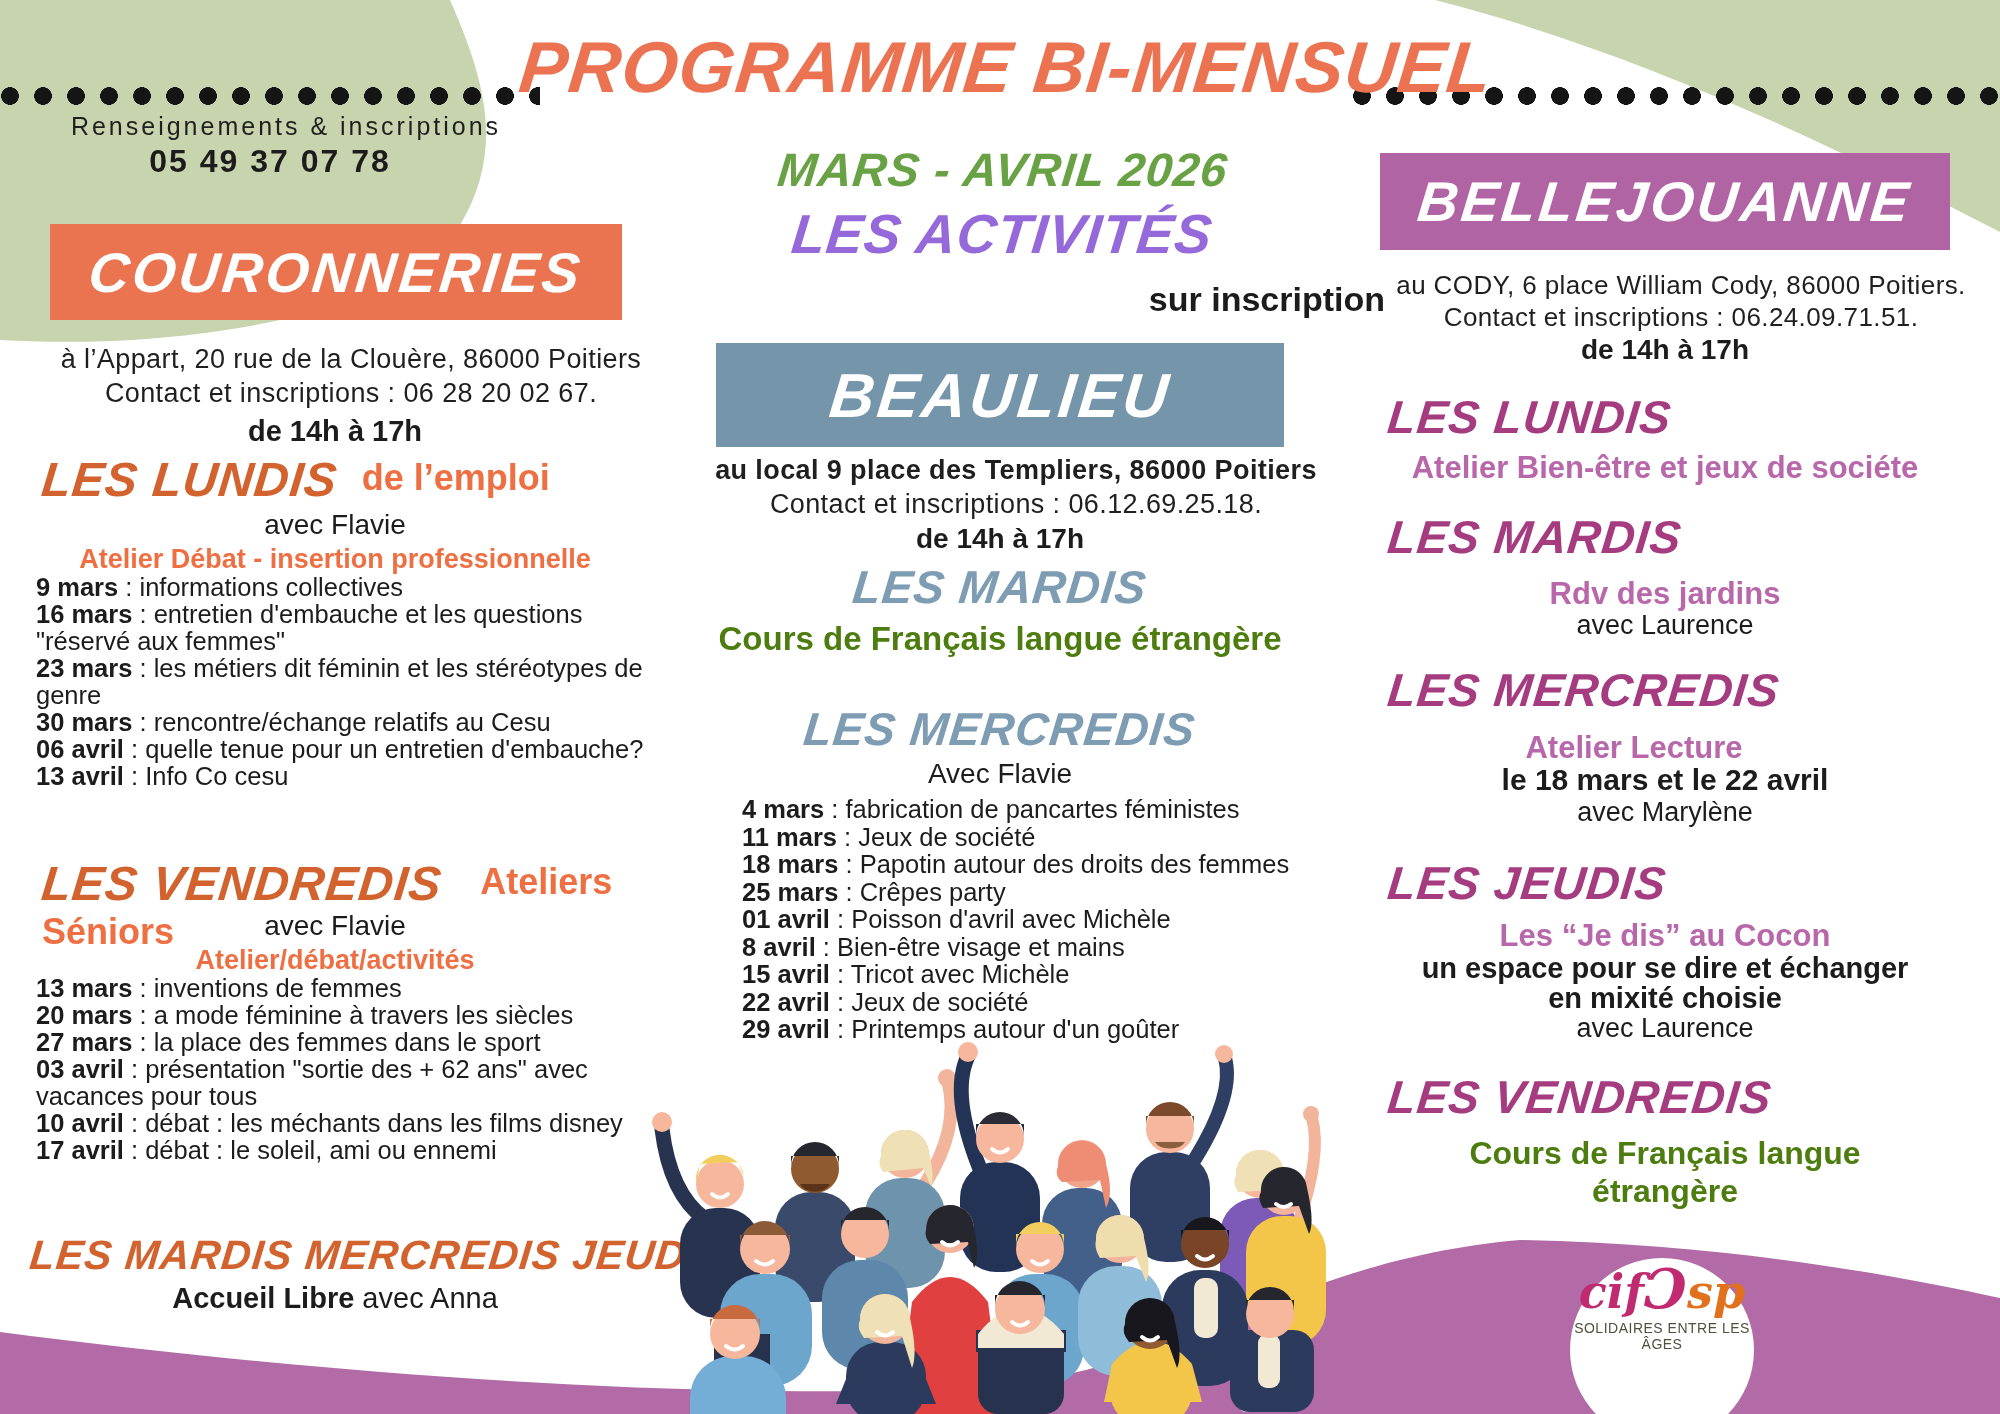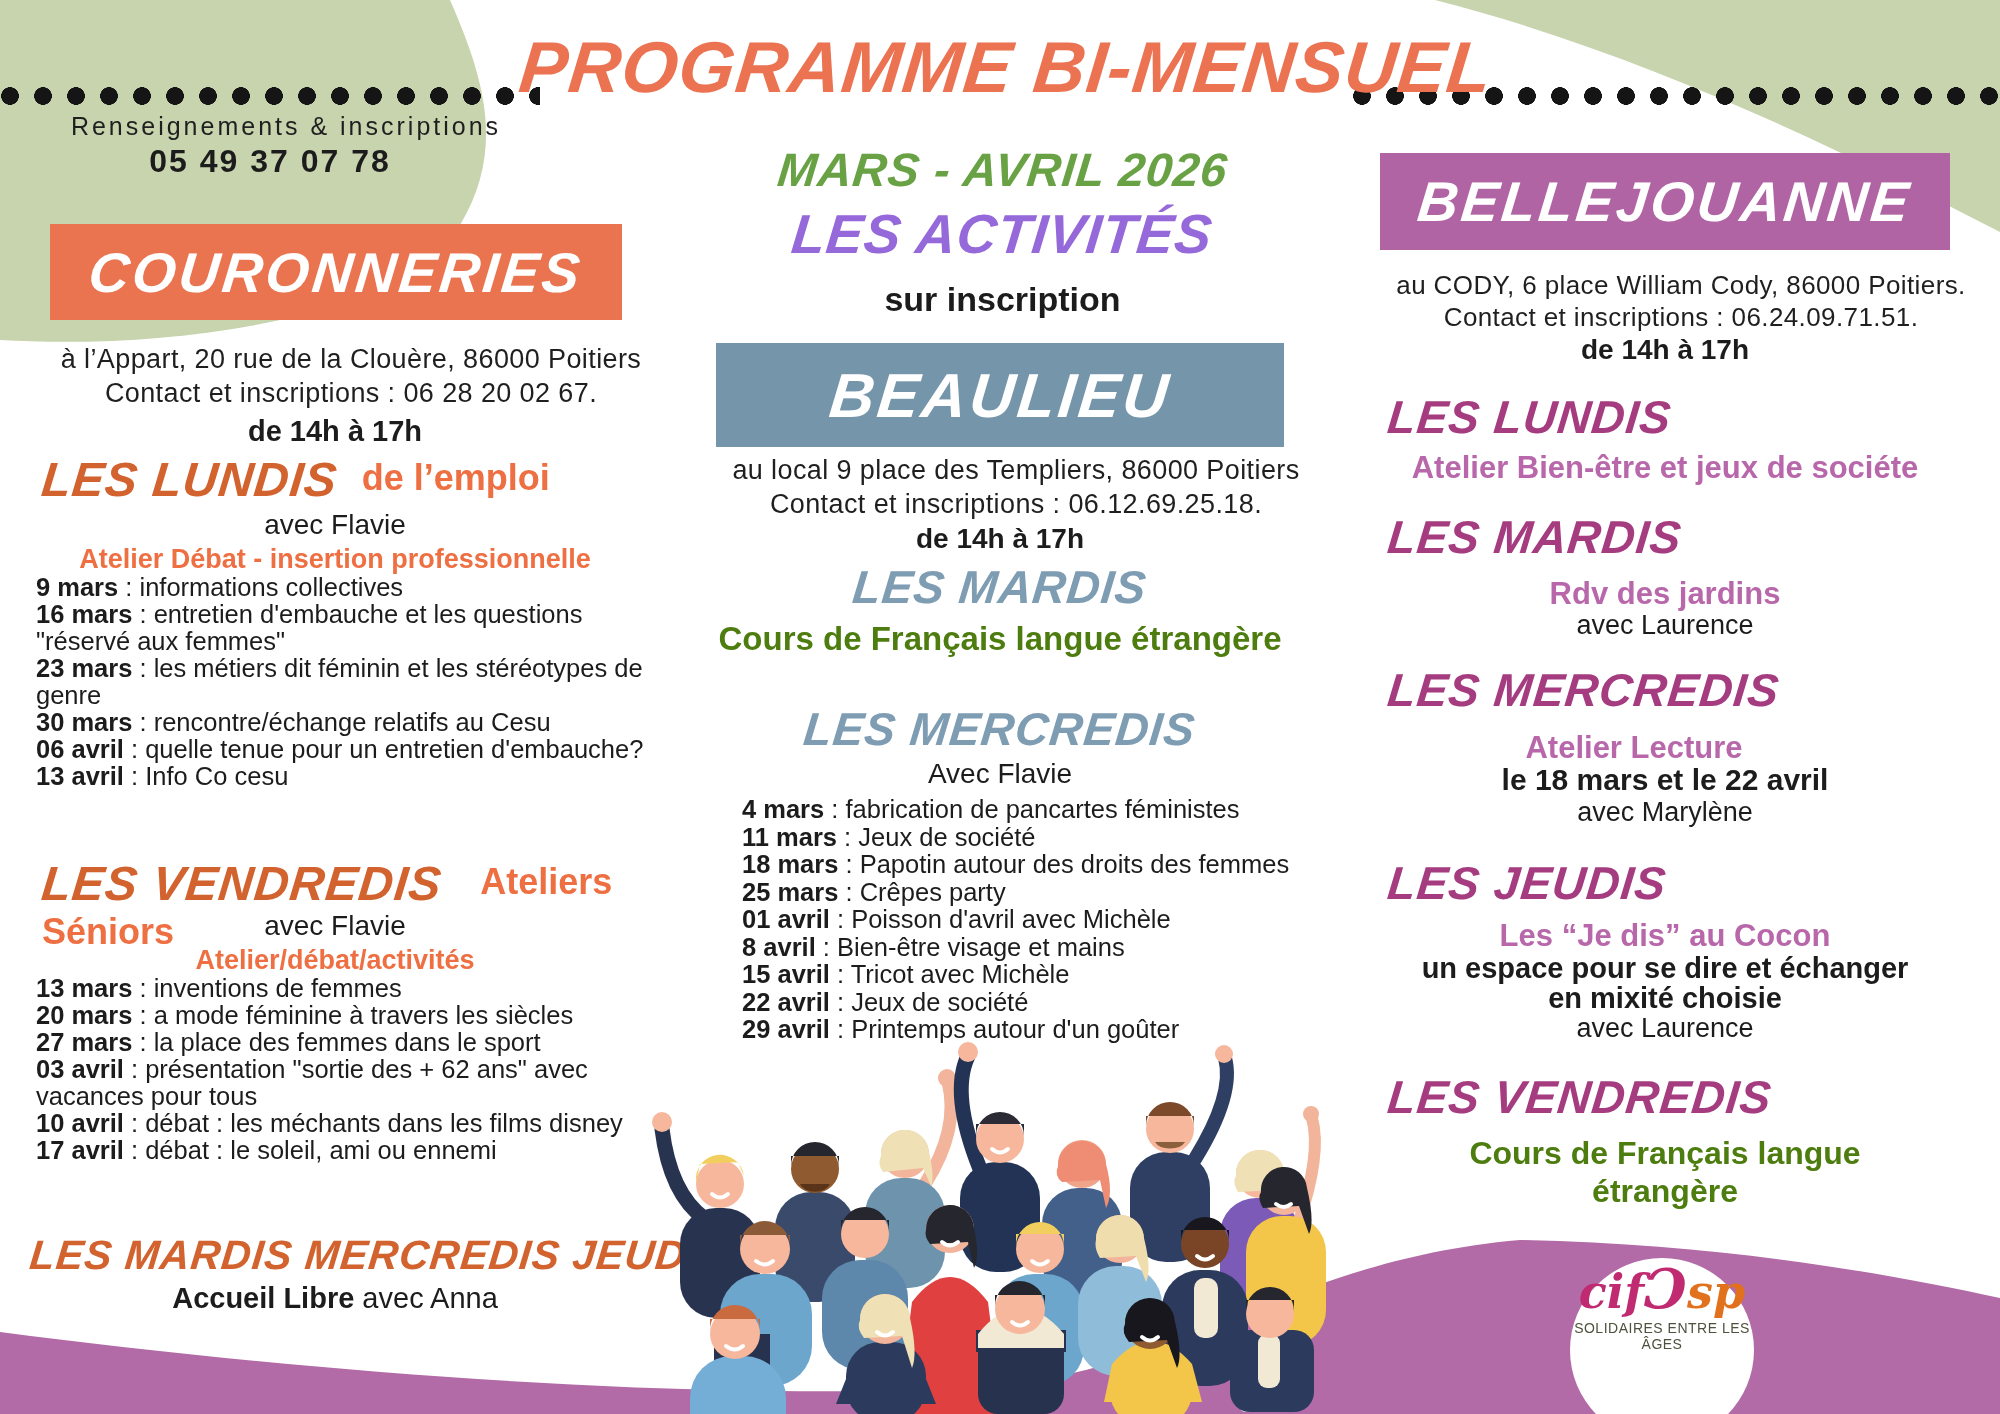--- a/index.html
+++ b/index.html
@@ -50,21 +50,21 @@
 
   <div class="abs ctr" style="left:520px;top:26px;width:965px;">
     <span class="brush" style="font-size:72px;color:#ec7352;">PROGRAMME BI-MENSUEL</span>
   </div>
   <div class="abs ctr" style="left:620px;top:142px;width:765px;">
     <span class="brush" style="font-size:47px;color:#69a244;">MARS - AVRIL 2026</span>
   </div>
   <div class="abs ctr" style="left:620px;top:202px;width:765px;">
     <span class="brush" style="font-size:55px;color:#9569d9;">LES ACTIVITÉS</span>
   </div>
-  <div class="abs ctr b" style="left:620px;top:280px;width:765px;font-size:34px;">sur inscription</div>
+  <div class="abs ctr b" style="left:620px;top:280px;width:765px;font-size:34px;text-align:right;">sur inscription</div>
 
   <div class="abs banner" style="left:50px;top:224px;width:572px;height:96px;background:#ea7450;">
     <span class="brush" style="font-size:56px;">COURONNERIES</span>
   </div>
   <div class="abs ctr geo" style="left:15px;top:344px;width:640px;font-size:27px;">à l’Appart, 20 rue de la Clouère, 86000 Poitiers</div>
   <div class="abs ctr geo" style="left:15px;top:378px;width:640px;font-size:27px;">Contact et inscriptions : 06 28 20 02 67.</div>
   <div class="abs ctr b" style="left:15px;top:415px;width:640px;font-size:29px;">de 14h à 17h</div>
 
   <div class="abs" style="left:42px;top:452px;width:620px;">
     <span class="brush day-orange">LES LUNDIS</span>
@@ -99,21 +99,21 @@
   <div class="abs" style="left:30px;top:1232px;width:650px;">
     <span class="brush day-orange" style="font-size:41px;">LES MARDIS MERCREDIS JEUDIS</span>
   </div>
   <div class="abs ctr" style="left:15px;top:1282px;width:640px;font-size:29px;">
     <span class="b">Accueil Libre</span><span> avec Anna</span>
   </div>
 
   <div class="abs banner" style="left:716px;top:343px;width:568px;height:104px;background:#7495aa;">
     <span class="brush" style="font-size:62px;">BEAULIEU</span>
   </div>
-  <div class="abs ctr geo" style="left:650px;top:455px;width:700px;font-size:27px;">au local 9 place des Templiers, 86000 Poitiers</div>
+  <div class="abs ctr geo" style="left:650px;top:455px;width:700px;font-size:27px;font-weight:bold;">au local 9 place des Templiers, 86000 Poitiers</div>
   <div class="abs ctr geo" style="left:650px;top:489px;width:700px;font-size:27px;">Contact et inscriptions : 06.12.69.25.18.</div>
   <div class="abs ctr b" style="left:650px;top:523px;width:700px;font-size:28px;">de 14h à 17h</div>
 
   <div class="abs ctr" style="left:650px;top:560px;width:700px;">
     <span class="brush day-blue">LES MARDIS</span>
   </div>
   <div class="abs ctr sub-yellow" style="left:630px;top:620px;width:740px;font-size:33px;">Cours de Français langue étrangère</div>
 
   <div class="abs ctr" style="left:650px;top:702px;width:700px;">
     <span class="brush day-blue">LES MERCREDIS</span>

